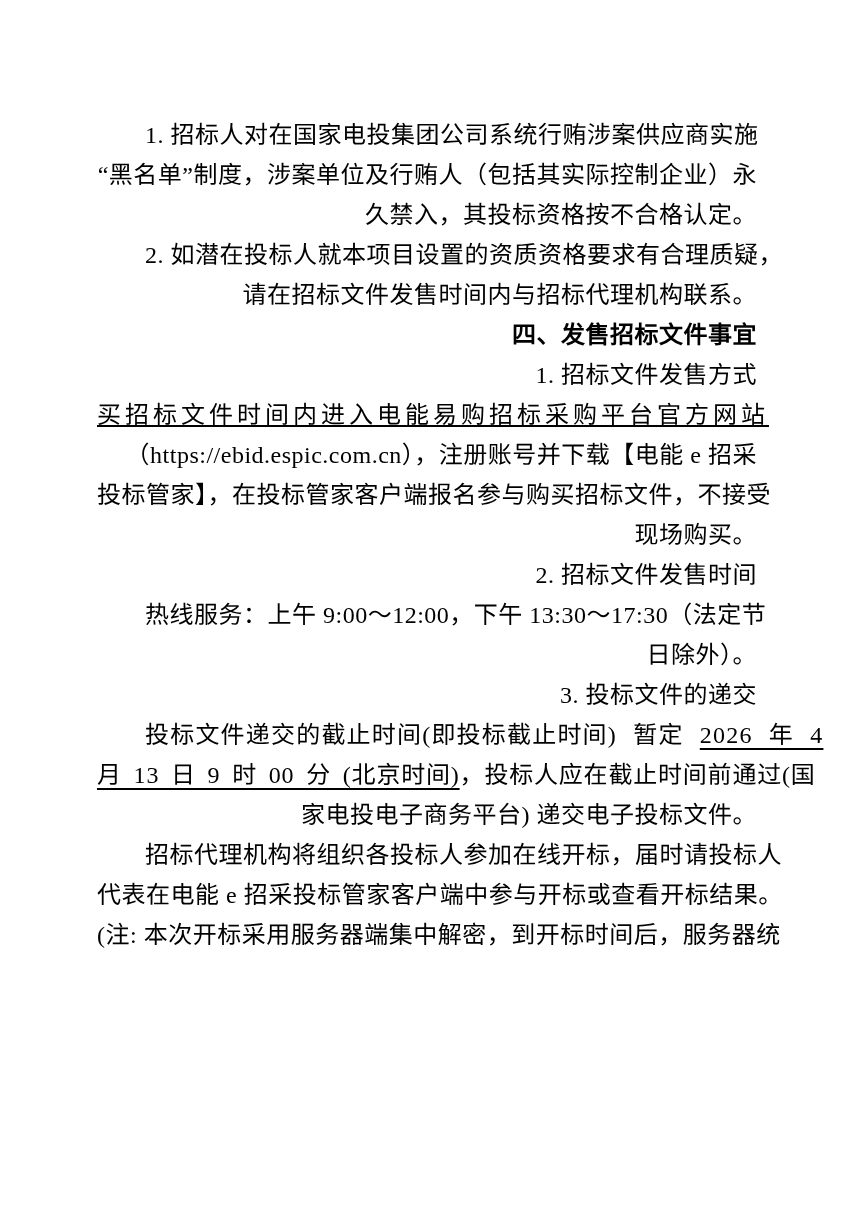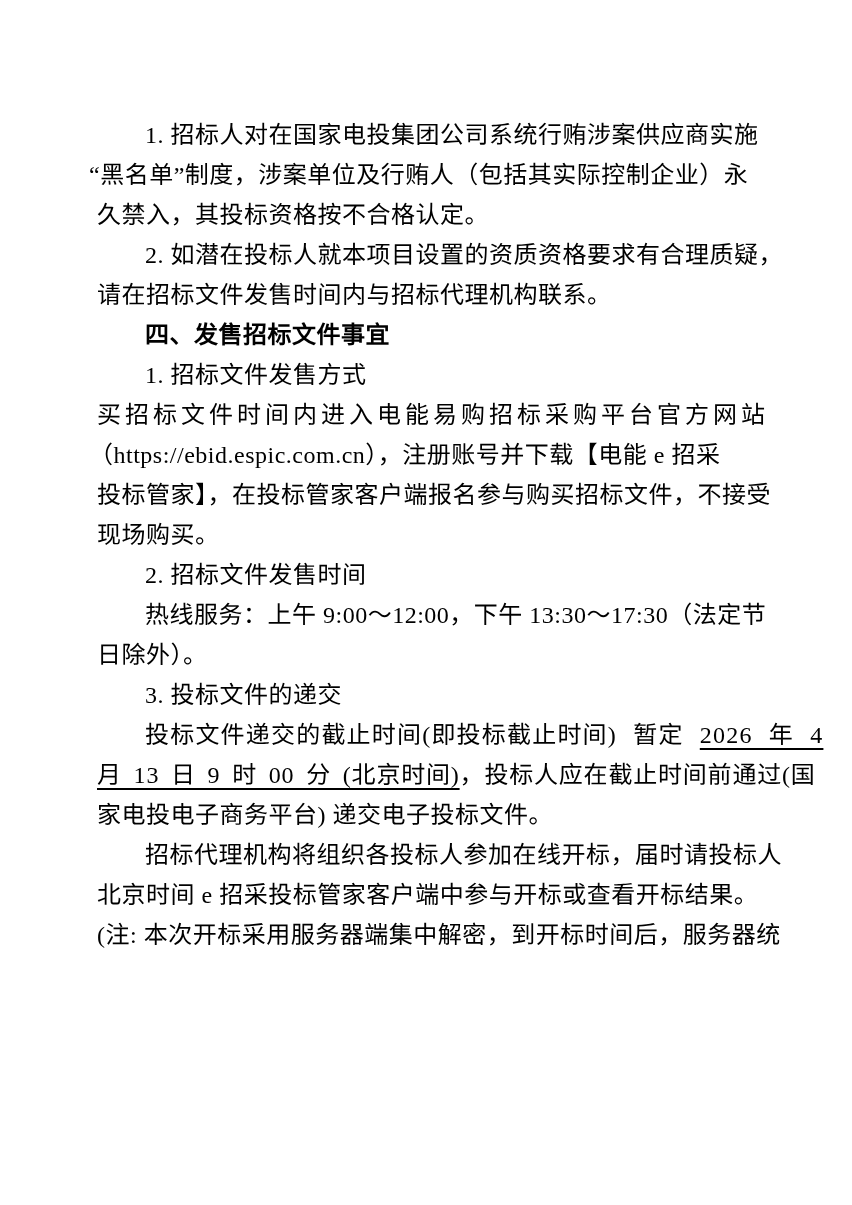--- a/index.html
+++ b/index.html
@@ -8,39 +8,40 @@
     background: #ffffff;
   }
   .page {
     position: relative;
     width: 852px;
     height: 1205px;
     background: var(--bg, #ffffff);
     color: var(--fg, #000000);
     font-family: "Liberation Serif", "DejaVu Serif", serif;
     overflow: hidden;
+    text-align: right;
   }
   .content {
     position: absolute;
     left: 97px;
     top: 115px;
     width: 660px;
   }
   .line {
     height: 40px;
     line-height: 40px;
     font-size: 24px;
     white-space: nowrap;
     letter-spacing: 0.5px;
   }
   .indent { padding-left: 48px; }
   .bold { font-weight: bold; }
   .hang { margin-left: -8px; }
   
-  .ls-wide { letter-spacing: 4px; }
+  .ls-wide { letter-spacing: 4px; text-decoration: underline; }
   
   .stretch-a { letter-spacing: 1.2px; word-spacing: 9px; }
   .stretch-b { letter-spacing: 0.8px; word-spacing: 5px; }
   .u {
     text-decoration: underline;
     text-decoration-thickness: 2px;
     text-underline-offset: 5px;
   }
 </style>
 </head>
@@ -70,17 +71,17 @@
 
     <div class="line indent">3. 投标文件的递交</div>
 
     <div class="line indent stretch-a"><span>投标文件递交的截止时间(即投标截止时间) 暂定 </span><span class="u">2026 年 4</span></div>
 
     <div class="line stretch-b"><span class="u">月 13 日 9 时 00 分 (北京时间)</span><span>，投标人应在截止时间前通过(国</span></div>
 
     <div class="line">家电投电子商务平台) 递交电子投标文件。</div>
 
     <div class="line indent">招标代理机构将组织各投标人参加在线开标，届时请投标人</div>
-    <div class="line">北京时间 e 招采投标管家客户端中参与开标或查看开标结果。</div>
+    <div class="line">代表在电能 e 招采投标管家客户端中参与开标或查看开标结果。</div>
     <div class="line">(注: 本次开标采用服务器端集中解密，到开标时间后，服务器统</div>
 
   </div>
 </div>
 
 </body></html>

